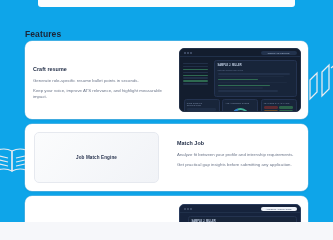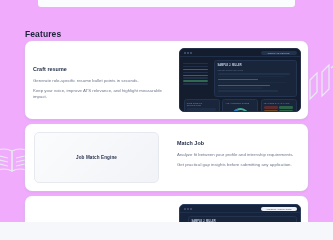--- a/index.html
+++ b/index.html
@@ -5,21 +5,21 @@
   * { box-sizing: border-box; margin: 0; padding: 0; }
   html, body {
     width: 333px; height: 222px;
     overflow: hidden;
     background: #f6f7fa;
     font-family: "Liberation Sans", sans-serif;
   }
   .page {
     position: relative;
     width: 333px; height: 222px;
-    background: #f0abfc;
+    background: #0ea5e9;
     overflow: hidden;
   }
   .top-band {
     position: absolute; top: 0; left: 38px; right: 38px; height: 7px;
     background: #fbfcfd;
     border-radius: 0 0 3px 3px;
   }
 
   
   .wm { position: absolute; opacity: 1; pointer-events: none; }

